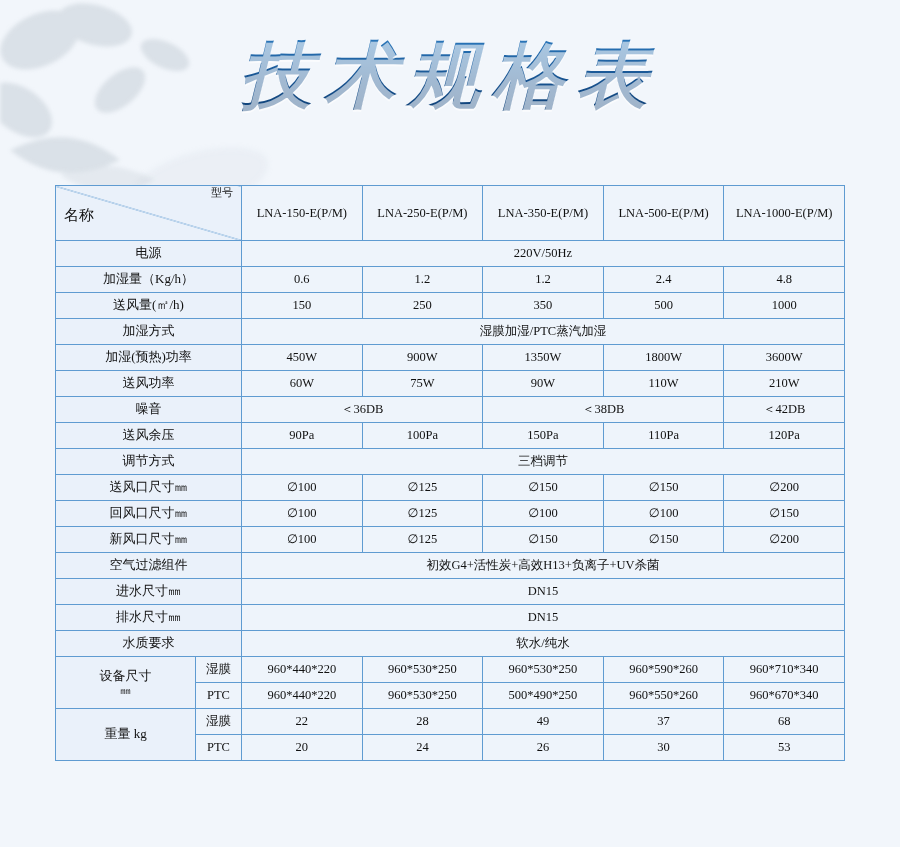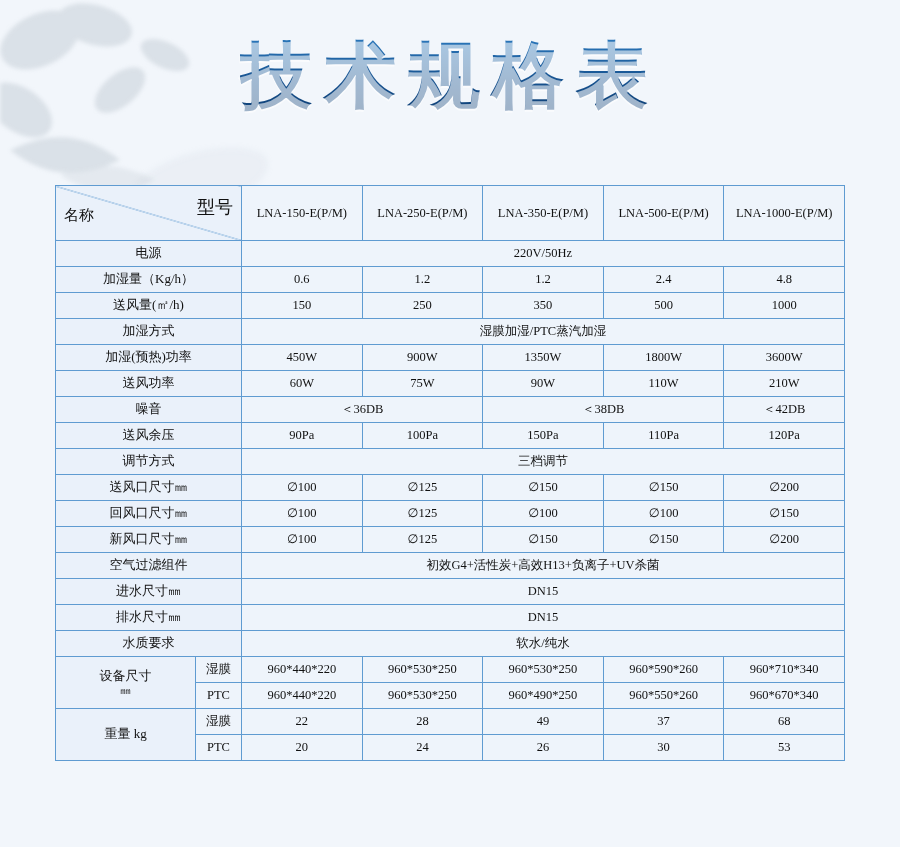--- a/index.html
+++ b/index.html
@@ -49,20 +49,21 @@
     font-family: "DejaVu Sans", sans-serif;
     font-weight: bold;
     font-size: 72px;
     letter-spacing: 12px;
     color: #1d5fa8;
     background: linear-gradient(180deg, #2f7fc4 0%, #17528f 55%, #0d3a6d 100%);
     -webkit-background-clip: text;
     background-clip: text;
     -webkit-text-fill-color: transparent;
     text-shadow: 0 2px 0 rgba(255,255,255,0.6);
+    font-style: italic;
   }
 
   .table-area {
     position: absolute;
     left: 55px;
     top: 185px;
     width: 790px;
     z-index: 4;
   }
   table.spec {
@@ -92,23 +93,22 @@
     height: 54px;
     padding: 0 !important;
     background: linear-gradient(to top right,
        #eaf1fa 0%, #eaf1fa calc(50% - 0.6px),
        #5f9bd1 50%,
        #eaf1fa calc(50% + 0.6px), #eaf1fa 100%) !important;
   }
   .corner-cell .tr-text {
     position: absolute;
     right: 8px;
-    top: 12px;
-    font-size: 18px;
-    font-family: Liberation Mono, monospace;
+    top: 0;
+    font-size: 11px;
   }
   .corner-cell .bl-text {
     position: absolute;
     left: 8px;
     bottom: 16px;
     font-size: 15px;
   }
   .col-label { width: 140px; }
   .col-sub { width: 46px; }
   .model-head { font-size: 12.5px; }
@@ -273,21 +273,21 @@
           <td>960*440*220</td>
           <td>960*530*250</td>
           <td>960*530*250</td>
           <td>960*590*260</td>
           <td>960*710*340</td>
         </tr>
         <tr class="row-h">
           <td class="sub-label">PTC</td>
           <td>960*440*220</td>
           <td>960*530*250</td>
-          <td>960*490*250</td>
+          <td>500*490*250</td>
           <td>960*550*260</td>
           <td>960*670*340</td>
         </tr>
         <tr class="row-h">
           <td class="label" rowspan="2">重量 kg</td>
           <td class="sub-label">湿膜</td>
           <td>22</td>
           <td>28</td>
           <td>49</td>
           <td>37</td>

